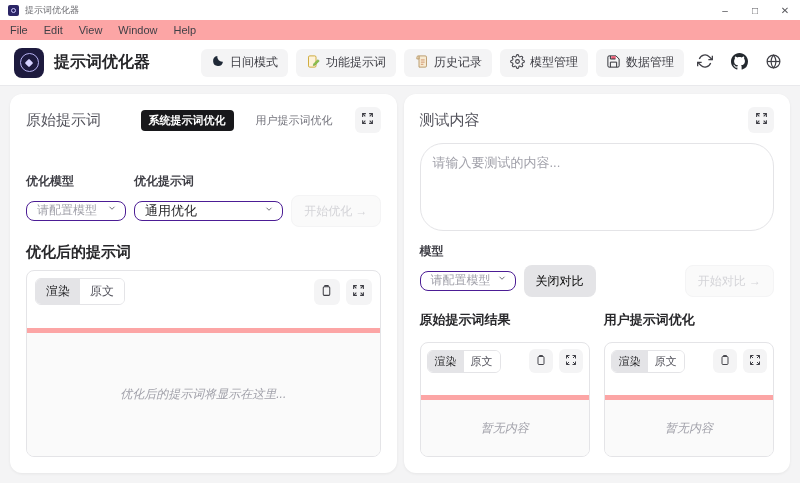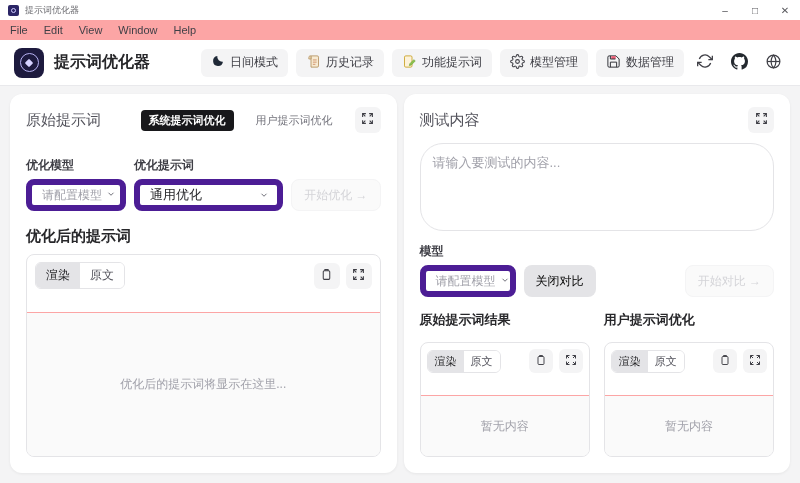--- a/index.html
+++ b/index.html
@@ -38,40 +38,40 @@
   .head-right { display:flex; align-items:center; gap:22px; }
   .tag { font-size:11px; color:#71717a; cursor:pointer; white-space:nowrap; }
   .tag.active { background:#18181b; color:#fff; padding:3px 8px; border-radius:4px; font-weight:600; }
   .sq-btn { width:26px; height:26px; background:#f4f4f5; border:none; border-radius:6px; display:flex; align-items:center; justify-content:center; cursor:pointer; padding:0; flex:none; }
 
   textarea { width:100%; border:1px solid #e4e4e7; border-radius:8px; resize:none; padding:10px 12px; font-size:13px; font-family:inherit; color:#27272a; background:#fff; outline:none; }
   textarea::placeholder { color:#a1a1aa; }
   .ta-left { height:82px; }
   .ta-right { height:88px;border-radius:23px; }
 
-  .ctrl-labels { display:flex; margin-top:14px; margin-bottom:5px; font-size:12px; color:#3f3f46; font-weight:600; }
+  .ctrl-labels { display:flex; margin-top:30px; margin-bottom:5px; font-size:12px; color:#3f3f46; font-weight:600; }
   .ctrl-labels .lbl1 { width:108px; }
   .ctrl-row { display:flex; align-items:center; gap:8px; }
-  .select { height:32px; border:6px solid #4c1d95; border-radius:8px; background:#fff; display:flex; align-items:center; justify-content:space-between; gap:4px; padding:0 8px 0 10px; font-size:12px; color:#27272a; cursor:pointer; }
+  .select { height:20px; border:1px solid #4c1d95; border-radius:8px; background:#fff; display:flex; align-items:flex-start; justify-content:space-between; gap:4px; padding:0 8px 0 10px; font-size:12px; color:#27272a; cursor:pointer; }
   .select .ph { color:#a1a1aa; white-space:nowrap; }
   .select.sm { width:100px; }
   .select.sm2 { width:96px; }
   .select.grow { flex:1; font-size:13px; }
   .btn-disabled { height:32px; padding:0 12px; background:#fafafa; color:#d4d4d8; border:1px solid #f4f4f5; border-radius:8px; font-size:12px; font-family:inherit; white-space:nowrap; }
   .btn-toggle { height:32px; padding:0 12px; background:#e4e4e7; color:#000000; border:none; border-radius:8px; font-size:12px; font-family:inherit; cursor:pointer; white-space:nowrap; }
   .flex-spacer { flex:1; }
 
   .result-title { margin:16px 0 8px; font-size:15px; font-weight:700; color:#27272a; }
   .result-panel { flex:1; border:1px solid #e4e4e7; border-radius:8px; display:flex; flex-direction:column; overflow:hidden; min-height:0; background:#fff;gap:16px; }
   .result-toolbar { display:flex; align-items:center; justify-content:space-between; padding:7px 8px; }
   .tab-group { display:flex; border:1px solid #e4e4e7; border-radius:6px; overflow:hidden; }
   .tab { font-size:12px; padding:4px 10px; background:#fff; color:#52525b; cursor:pointer; white-space:nowrap; }
   .tab.active { background:#e4e4e7; color:#27272a; }
   .toolbar-icons { display:flex; gap:6px; }
-  .result-content { flex:1; background:#fafafa; border-top:1px solid #fca5a5; display:flex; align-items:center; justify-content:center; font-size:12px; color:#a1a1aa; text-align:center; padding:6px; }
+  .result-content { flex:1; background:#fafafa; border-top:5px solid #fca5a5; display:flex; align-items:center; justify-content:center; font-size:12px; color:#a1a1aa; text-align:center; padding:6px;font-style:italic; }
 
   .results-grid { display:flex; gap:14px; margin-top:14px; flex:1; min-height:0; }
   .result-col { flex:1; display:flex; flex-direction:column; min-height:0; }
   .result-col h3 { font-size:13px; font-weight:700; color:#27272a; margin-bottom:13px; white-space:nowrap; }
   .result-col .result-toolbar { padding:6px; }
   .result-col .tab { font-size:11px; padding:3px 7px; }
   .result-col .sq-btn { width:24px; height:24px; }
 </style>
 </head>
 <body>
@@ -107,32 +107,32 @@
   <div class="app-title">提示词优化器</div>
   <div class="header-actions">
     <button class="hbtn">
       <span><svg width="14" height="14" viewBox="0 0 24 24">
             <path d="M20.5 13.2A8.5 8.5 0 0 1 10.8 3.5 8.5 8.5 0 1 0 20.5 13.2z" fill="#1f2937"></path>
           </svg></span>
       <span>日间模式</span>
     </button>
     <button class="hbtn">
       <span><svg width="15" height="15" viewBox="0 0 24 24">
+            <rect x="4" y="3" width="12" height="18" rx="2" fill="#fdf2d9" stroke="#c9a227" stroke-width="1.4"></rect>
+            <path d="M12.5 15.5 19 9l2.2 2.2-6.5 6.5-3 .8z" fill="#8bc34a" stroke="#689f38" stroke-width="1"></path>
+          </svg></span>
+      <span>功能提示词</span>
+    </button>
+    <button class="hbtn">
+      <span><svg width="15" height="15" viewBox="0 0 24 24">
             <path d="M7 3h11a2 2 0 0 1 2 2v14a2 2 0 0 1-2 2H8V5.5A2.5 2.5 0 0 0 7 3z" fill="#f7ead2" stroke="#b08d57" stroke-width="1.3"></path>
             <path d="M7 3a2.5 2.5 0 0 0-2.5 2.5V8H8V5.5A2.5 2.5 0 0 0 7 3z" fill="#e8d5b5" stroke="#b08d57" stroke-width="1.1"></path>
             <path d="M11 9.5h6M11 13h6M11 16.5h4" stroke="#c77b4f" stroke-width="1.2" fill="none"></path>
           </svg></span>
       <span>历史记录</span>
-    </button>
-    <button class="hbtn">
-      <span><svg width="15" height="15" viewBox="0 0 24 24">
-            <rect x="4" y="3" width="12" height="18" rx="2" fill="#fdf2d9" stroke="#c9a227" stroke-width="1.4"></rect>
-            <path d="M12.5 15.5 19 9l2.2 2.2-6.5 6.5-3 .8z" fill="#8bc34a" stroke="#689f38" stroke-width="1"></path>
-          </svg></span>
-      <span>功能提示词</span>
     </button>
     <button class="hbtn">
       <span><svg width="15" height="15" viewBox="0 0 24 24" fill="none" stroke="#3f3f46" stroke-width="1.7">
             <circle cx="12" cy="12" r="3"></circle>
             <path d="M19.4 15a1.65 1.65 0 0 0 .33 1.82l.06.06a2 2 0 0 1-2.83 2.83l-.06-.06a1.65 1.65 0 0 0-1.82-.33 1.65 1.65 0 0 0-1 1.51V21a2 2 0 0 1-4 0v-.09A1.65 1.65 0 0 0 9 19.4a1.65 1.65 0 0 0-1.82.33l-.06.06a2 2 0 0 1-2.83-2.83l.06-.06a1.65 1.65 0 0 0 .33-1.82 1.65 1.65 0 0 0-1.51-1H3a2 2 0 0 1 0-4h.09A1.65 1.65 0 0 0 4.6 9a1.65 1.65 0 0 0-.33-1.82l-.06-.06a2 2 0 0 1 2.83-2.83l.06.06a1.65 1.65 0 0 0 1.82.33H9a1.65 1.65 0 0 0 1-1.51V3a2 2 0 0 1 4 0v.09a1.65 1.65 0 0 0 1 1.51 1.65 1.65 0 0 0 1.82-.33l.06-.06a2 2 0 0 1 2.83 2.83l-.06.06a1.65 1.65 0 0 0-.33 1.82V9a1.65 1.65 0 0 0 1.51 1H21a2 2 0 0 1 0 4h-.09a1.65 1.65 0 0 0-1.51 1z"></path>
           </svg></span>
       <span>模型管理</span>
     </button>
     <button class="hbtn">
       <span><svg width="15" height="15" viewBox="0 0 24 24" fill="none" stroke="#33343a" stroke-width="1.6">

